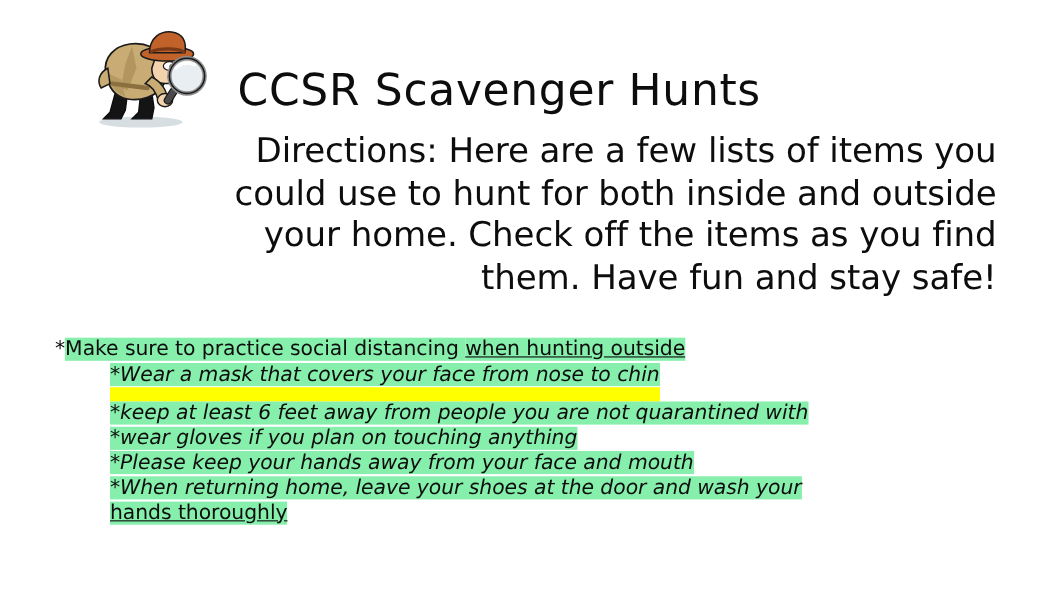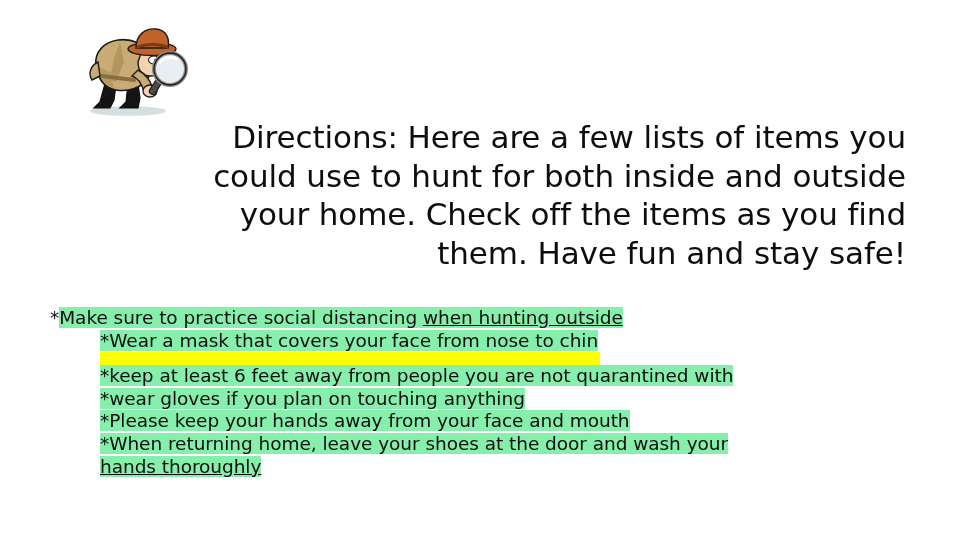--- a/index.html
+++ b/index.html
@@ -82,20 +82,21 @@
     color: #0d0d0d;
     letter-spacing: -0.05px;
   }
   #bullets .brow {
     display: block;
     white-space: nowrap;
     height: 22.6px;
   }
   #bullets .indent {
     padding-left: 50px;
+    font-style: italic;
   }
   .hl {
     background: #86efac;
   }
   .plain {
     background: transparent;
   }
   .bold-underline {
     font-weight: normal;
     text-decoration: underline;
@@ -168,20 +169,21 @@
         <ellipse cx="70" cy="69" rx="7" ry="6" fill="#f2d3ad" stroke="#1a1a1a" stroke-width="1.3"></ellipse>
 
         <rect x="72" y="57" width="6.5" height="16" rx="3" transform="rotate(32 75 65)" fill="#4a4a4a" stroke="#1a1a1a" stroke-width="1.1"></rect>
 
         <circle cx="90" cy="47" r="16" fill="#e8eef2" stroke="#8c8c8c" stroke-width="4"></circle>
         <circle cx="90" cy="47" r="16" fill="none" stroke="#1a1a1a" stroke-width="1.3"></circle>
         <path d="M80 40 C84 35 92 34 97 37" stroke="#ffffff" stroke-width="3" fill="none" stroke-linecap="round" opacity="0.9"></path>
       </svg>
     </div>
 
+    <div id="page-title">CCSR Scavenger Hunts</div>
   </div>
 
   <div id="directions">
     <span class="dline">Directions: Here are a few lists of items you</span>
     <span class="dline">could use to hunt for both inside and outside</span>
     <span class="dline">your home. Check off the items as you find</span>
     <span class="dline">them. Have fun and stay safe!</span>
   </div>
 
   <div id="bullets">

